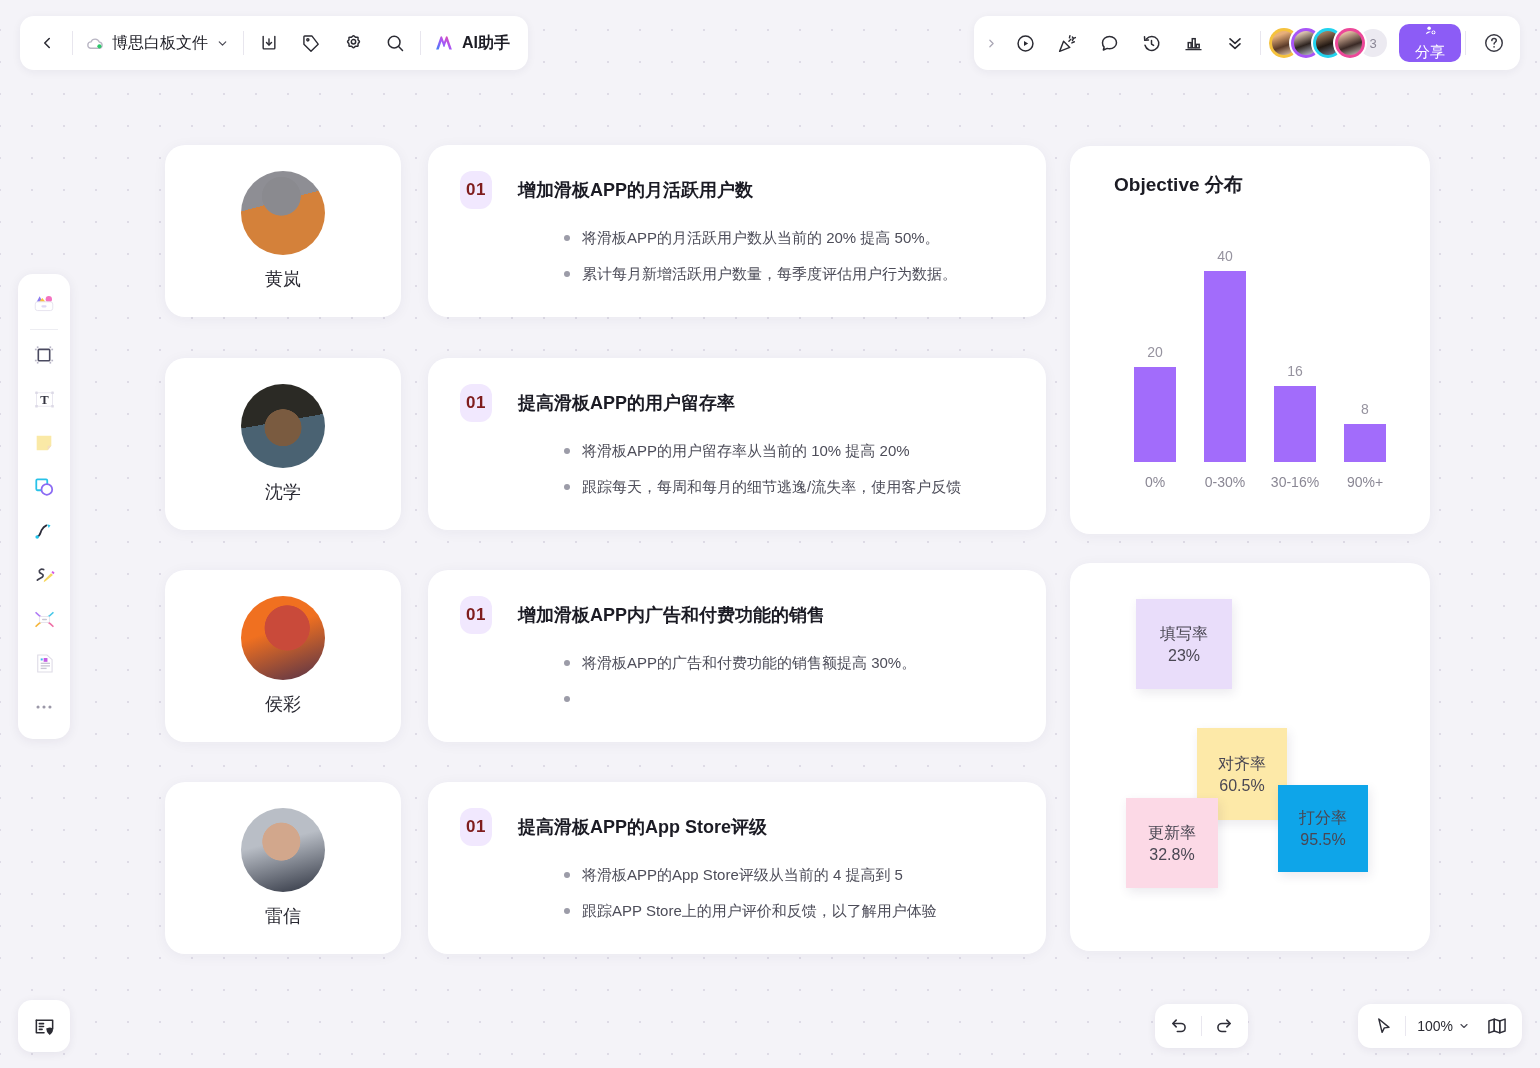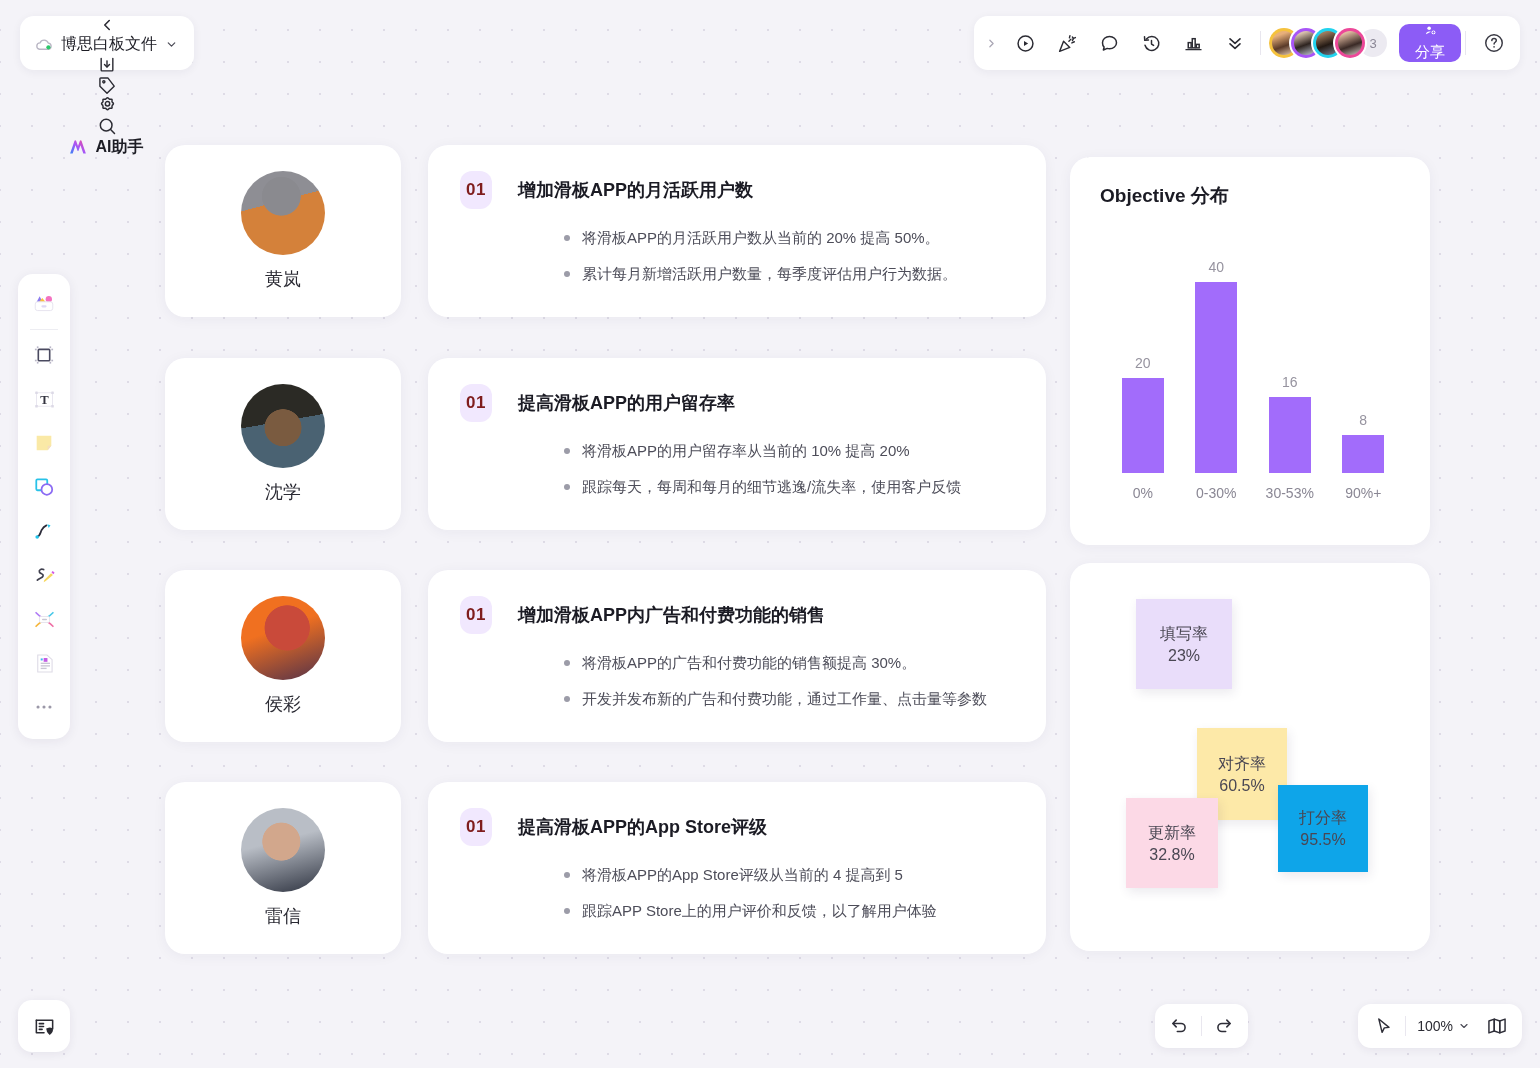--- a/index.html
+++ b/index.html
@@ -18,21 +18,20 @@
 
   
   .topbar-left {
     position: absolute; left: 20px; top: 16px;
     height: 54px;
     background: #fff;
     border-radius: 14px;
     box-shadow: 0 2px 10px rgba(40,35,70,.06);
     display: flex; align-items: center;
     padding: 0 6px;
-    flex-direction: column;
   }
   .tb-btn {
     width: 42px; height: 42px;
     display: flex; align-items: center; justify-content: center;
     border-radius: 9px; cursor: pointer;
     color: #2b2b33;
   }
   .tb-sep { width: 1px; height: 24px; background: #e8e6ee; margin: 0 4px; }
   .doc-chip {
     display: flex; align-items: center; gap: 8px;
@@ -178,22 +177,22 @@
     margin-bottom: 13px;
   }
   .bullet {
     width: 6px; height: 6px; border-radius: 50%;
     background: #9c9ca8; margin-top: 8px; flex: none;
   }
 
   
   .chart-card {
     width: 360px; height: 388px;
-    left: 1070px; top: 157px;
-    padding: 26px 24px 0 30px;
+    left: 1070px; top: 146px;
+    padding: 26px 24px 0 44px;
   }
   .chart-title { font-size: 19px; font-weight: 700; color: #1b1b24; }
   .chart-area {
     position: relative; margin-top: 44px;
     height: 248px;
     display: flex; align-items: flex-end; justify-content: space-around;
     padding: 0 6px;
   }
   .bar-col {
     display: flex; flex-direction: column; align-items: center;
@@ -565,21 +564,20 @@
     <div class="obj-badge">01</div>
     <div class="obj-title">增加滑板APP内广告和付费功能的销售</div>
   </div>
   <div class="obj-list">
     <div class="obj-li">
         <span class="bullet"></span>
         <span>将滑板APP的广告和付费功能的销售额提高 30%。</span>
       </div>
     <div class="obj-li">
         <span class="bullet"></span>
-        <span>开发并发布新的广告和付费功能，通过工作量、点击量等参数</span>
       </div>
   </div>
 </div>
 
 <div class="card obj-card" style="top:782px">
   <div class="obj-head">
     <div class="obj-badge">01</div>
     <div class="obj-title">提高滑板APP的App Store评级</div>
   </div>
   <div class="obj-list">
@@ -603,21 +601,21 @@
         <div class="bar-label">0%</div>
       </div>
       <div class="bar-col">
         <div class="bar-val">40</div>
         <div class="bar-rect" style="height: 190.909px; background: rgb(162, 108, 251);"></div>
         <div class="bar-label">0-30%</div>
       </div>
       <div class="bar-col">
         <div class="bar-val">16</div>
         <div class="bar-rect" style="height: 76.3636px; background: rgb(162, 108, 251);"></div>
-        <div class="bar-label">30-53%</div>
+        <div class="bar-label">30-16%</div>
       </div>
       <div class="bar-col">
         <div class="bar-val">8</div>
         <div class="bar-rect" style="height: 38.1818px; background: rgb(162, 108, 251);"></div>
         <div class="bar-label">90%+</div>
       </div>
     </div>
 </div>
 
 <div class="card sticky-card">

